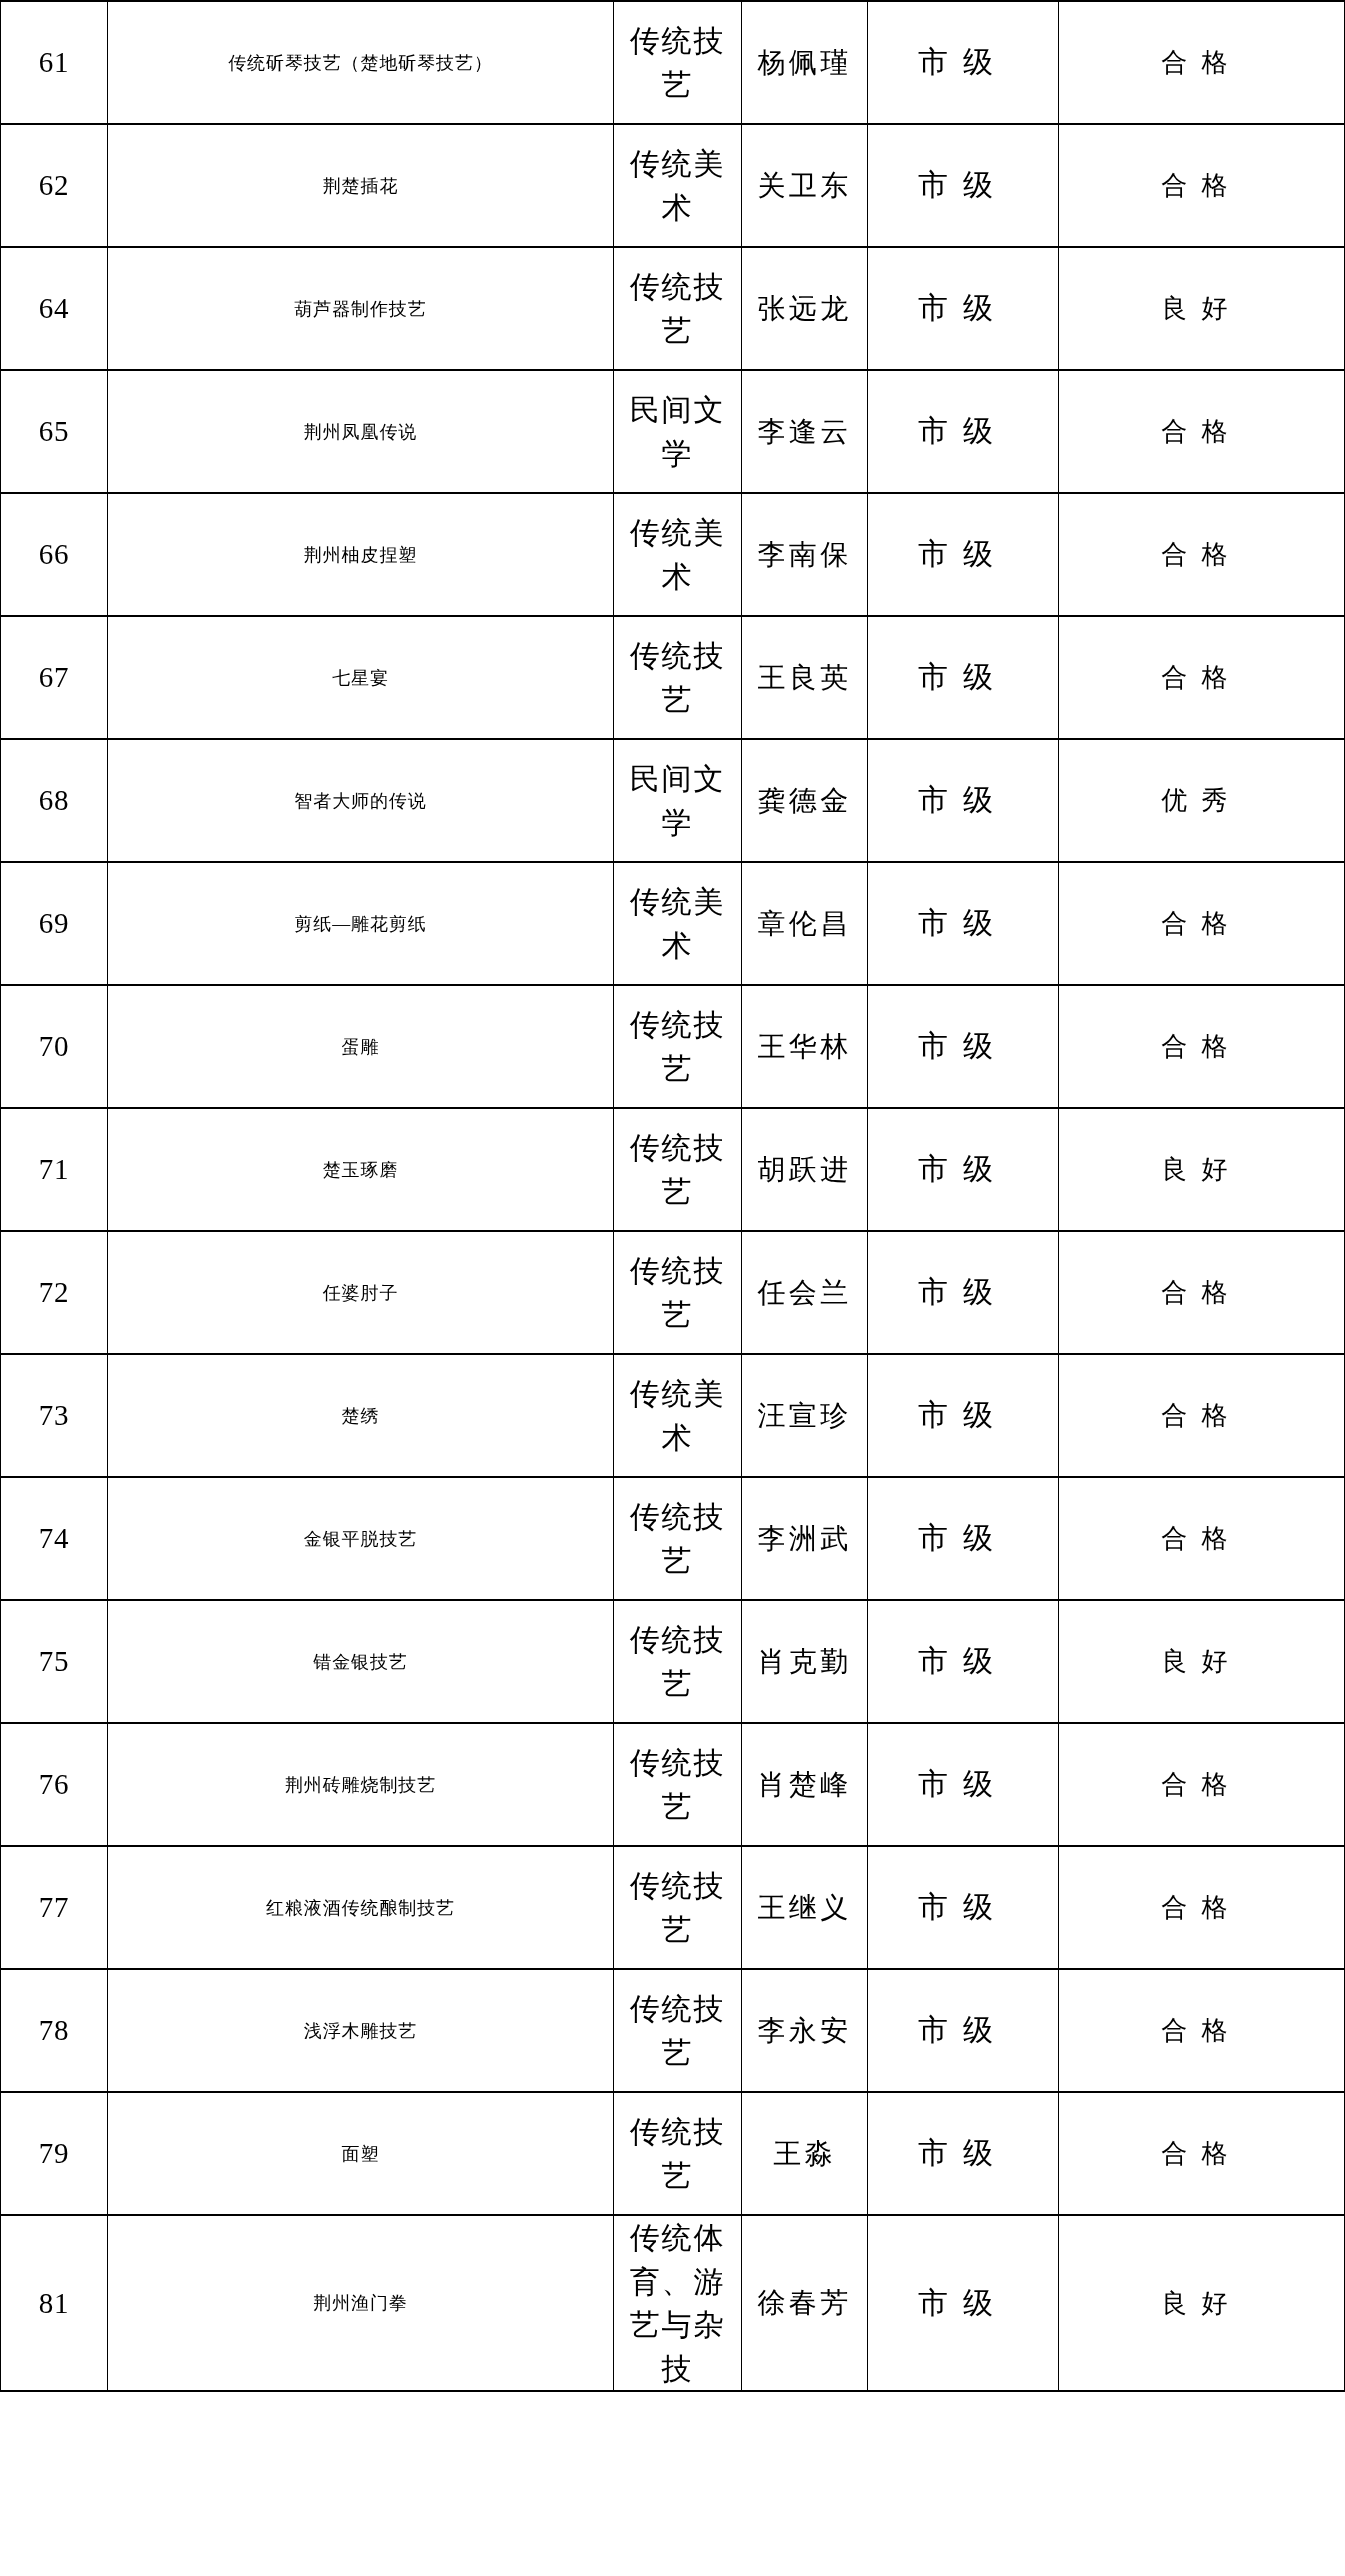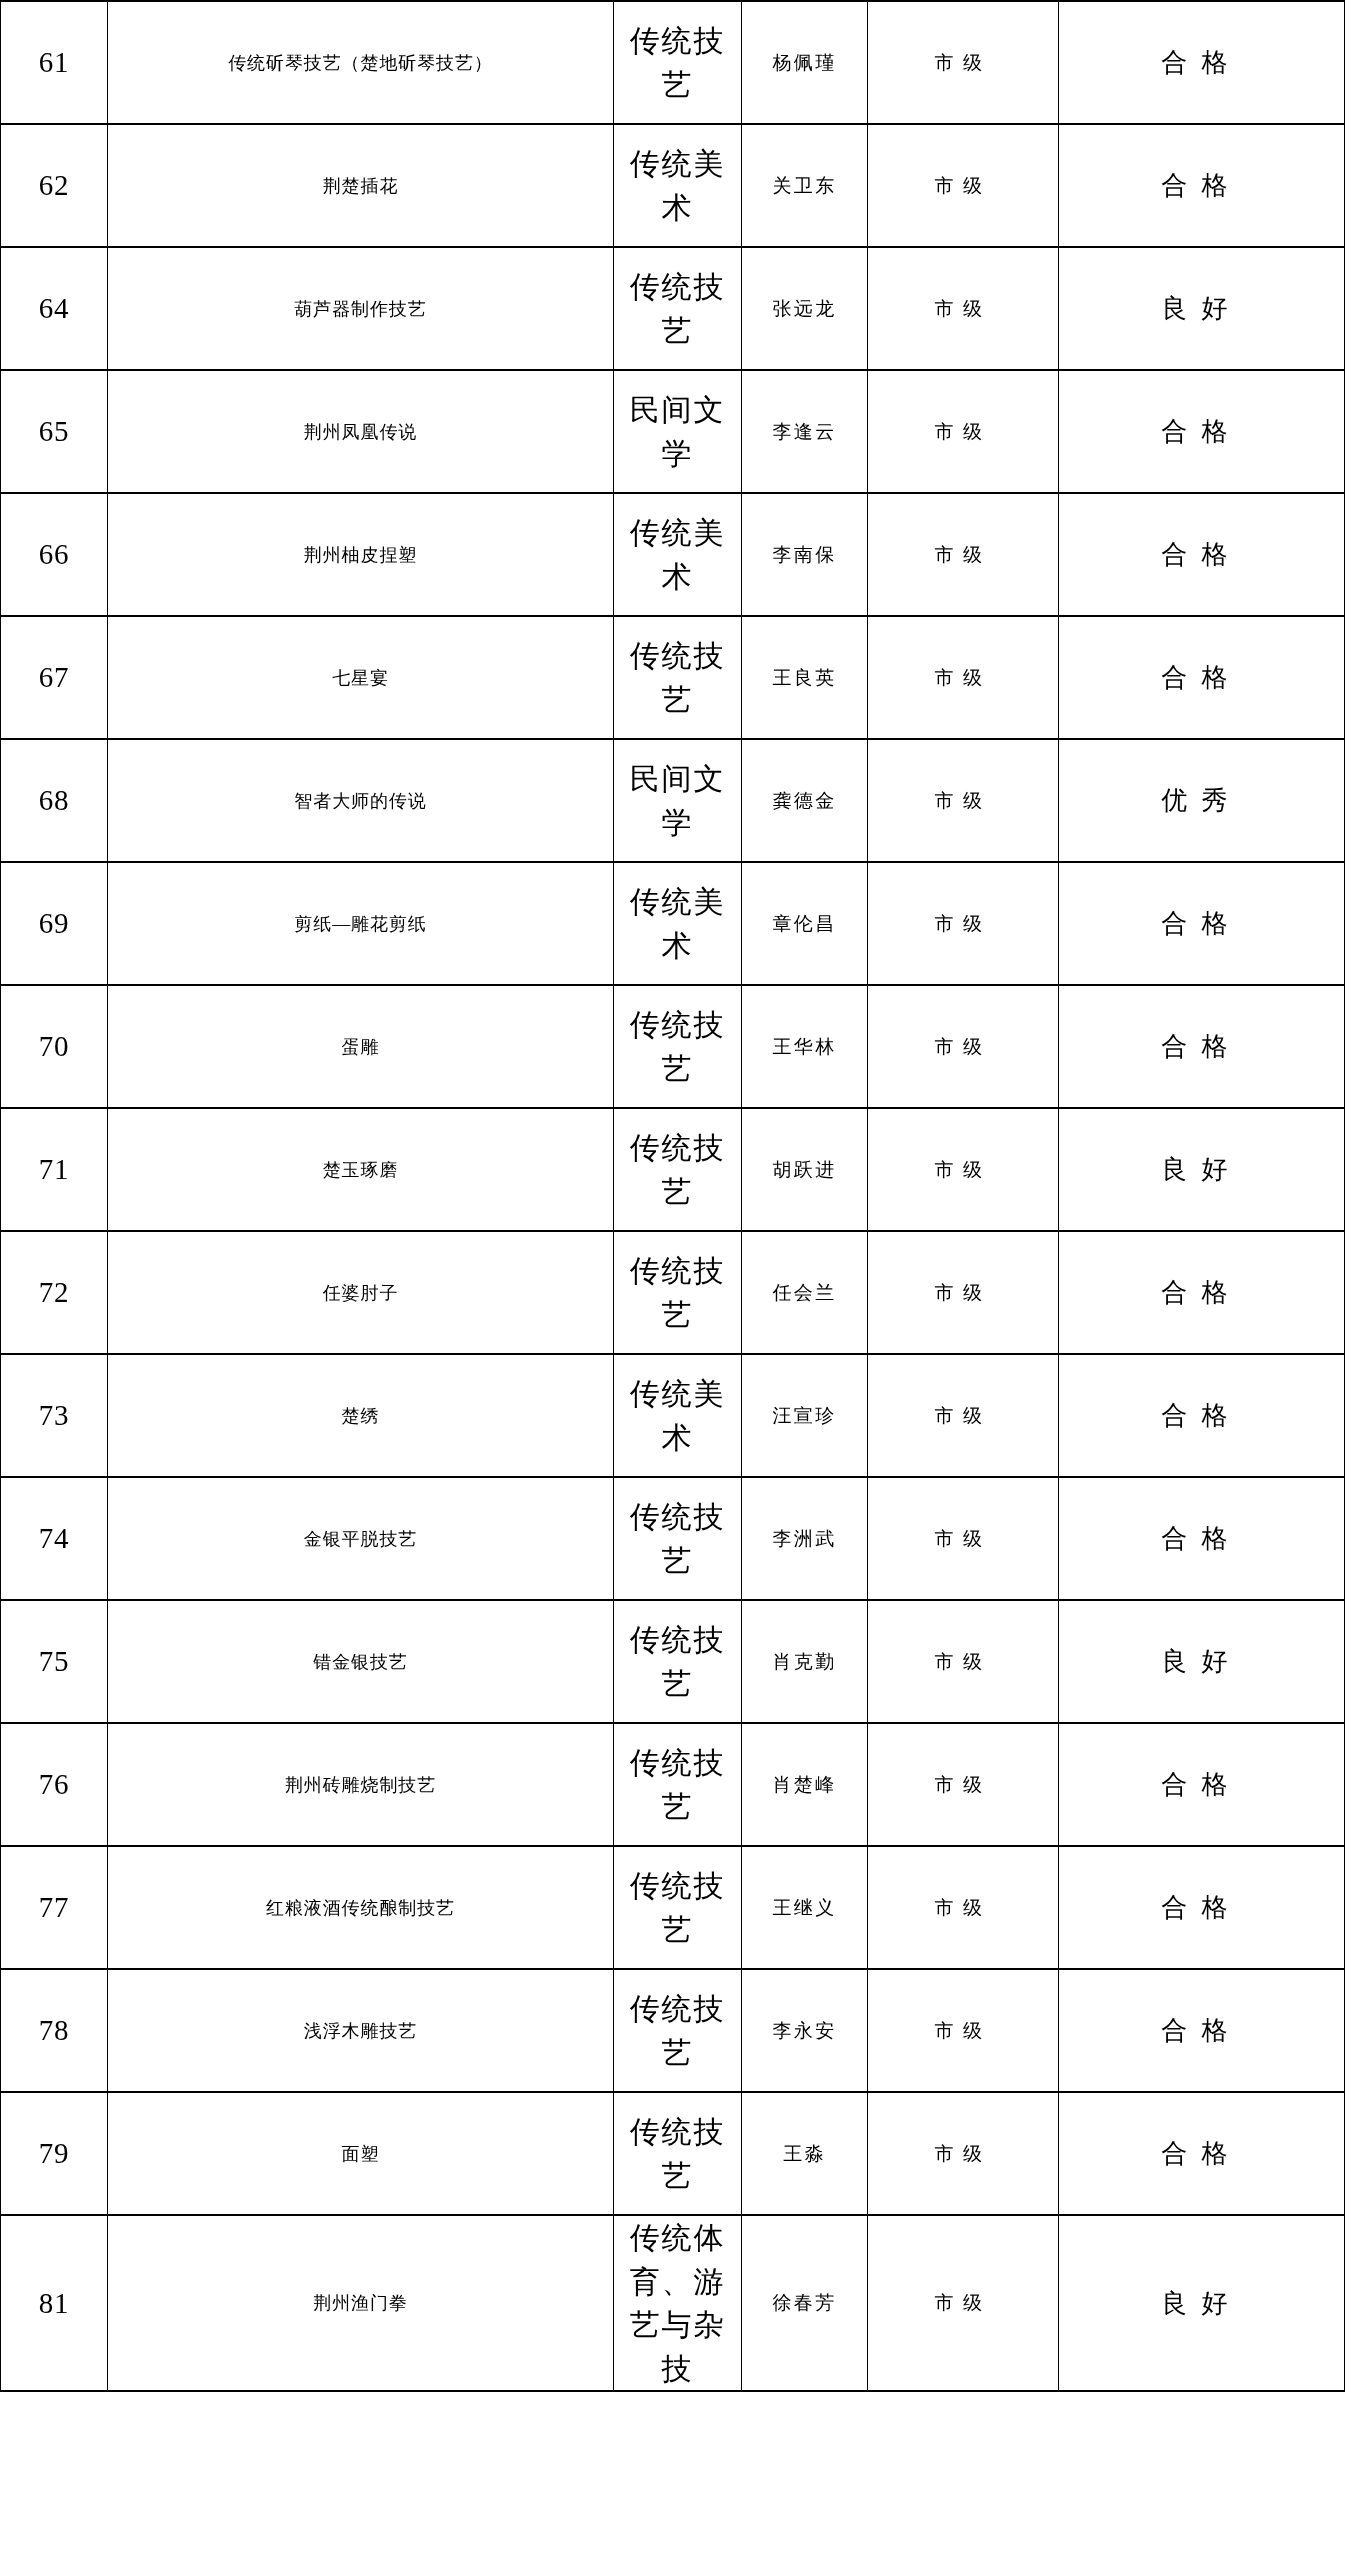--- a/index.html
+++ b/index.html
@@ -44,26 +44,26 @@
   td.cell-name {
     font-size: 18px;
     letter-spacing: 0.05em;
   }
   td.cell-category {
     font-size: 30px;
     letter-spacing: 0.06em;
     line-height: 1.45;
   }
   td.cell-inheritor {
-    font-size: 19px;
+    font-size: 28px;
     letter-spacing: 0.12em;
     padding-left: calc(4.6px + 0.12em);
   }
   td.cell-level {
-    font-size: 19px;
+    font-size: 30px;
     letter-spacing: 0.5em;
     padding-left: calc(4.6px + 0.5em);
   }
   td.cell-grade {
     font-size: 26px;
     letter-spacing: 0.55em;
     padding-left: calc(4.6px + 0.55em);
     margin-left: 9px;
   }
 </style>

